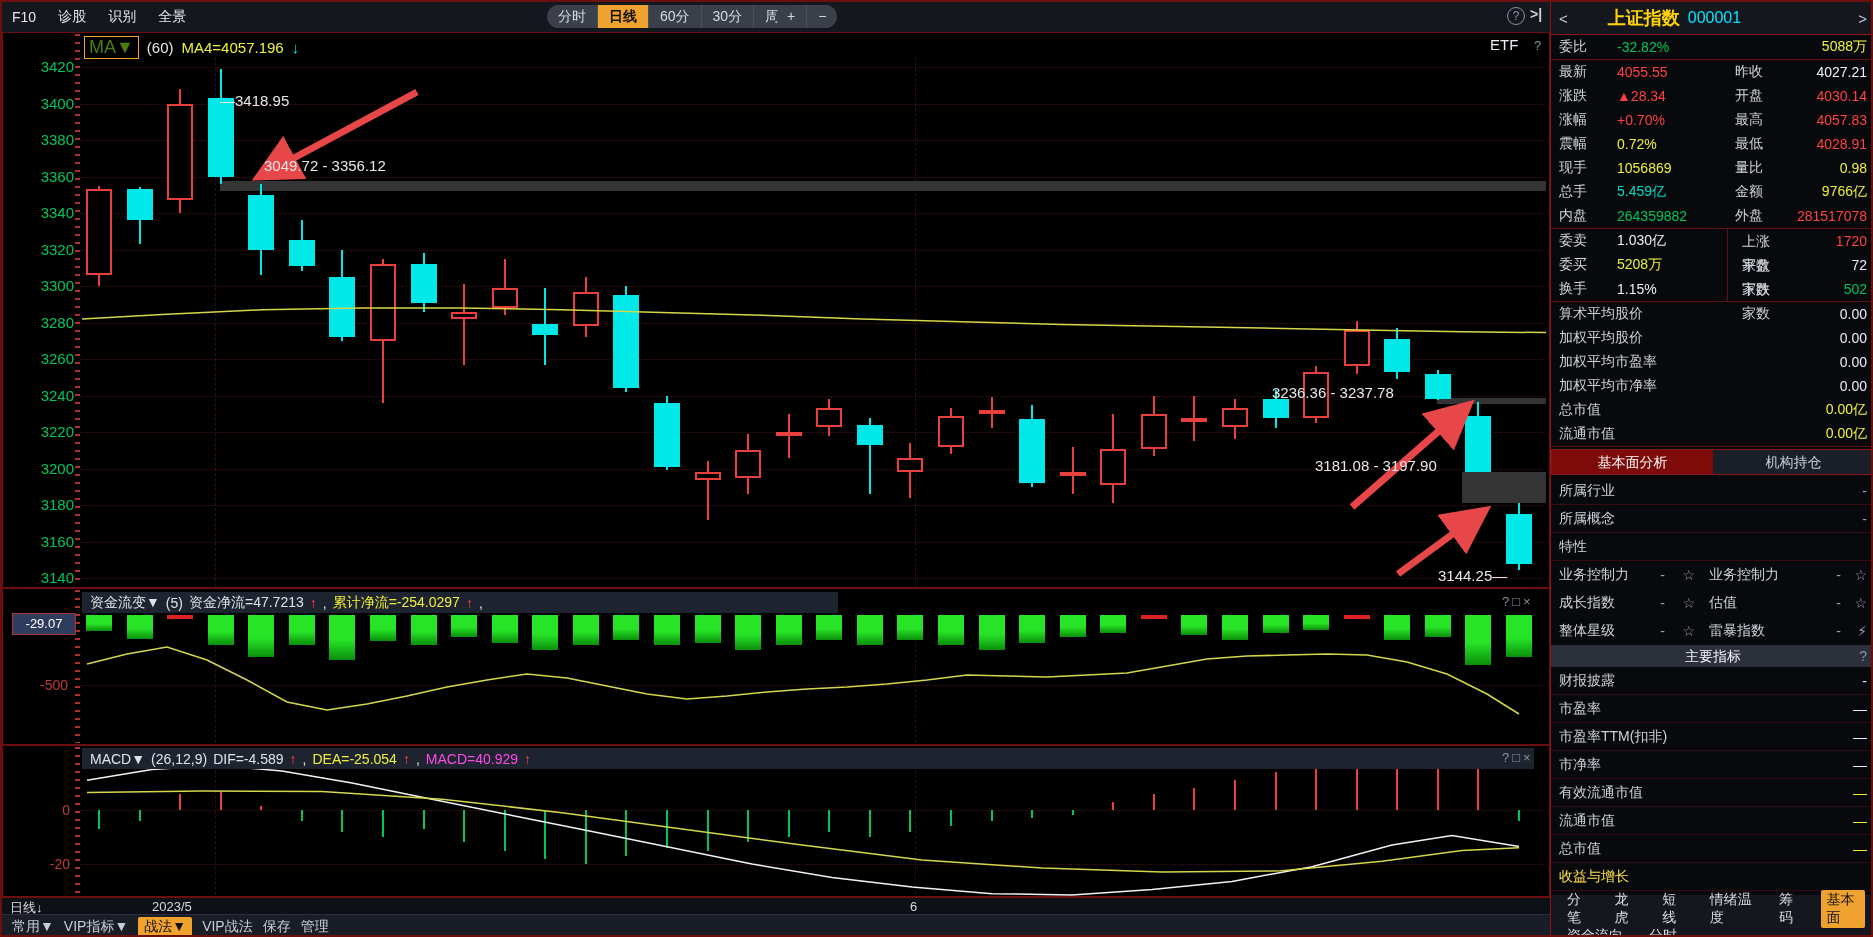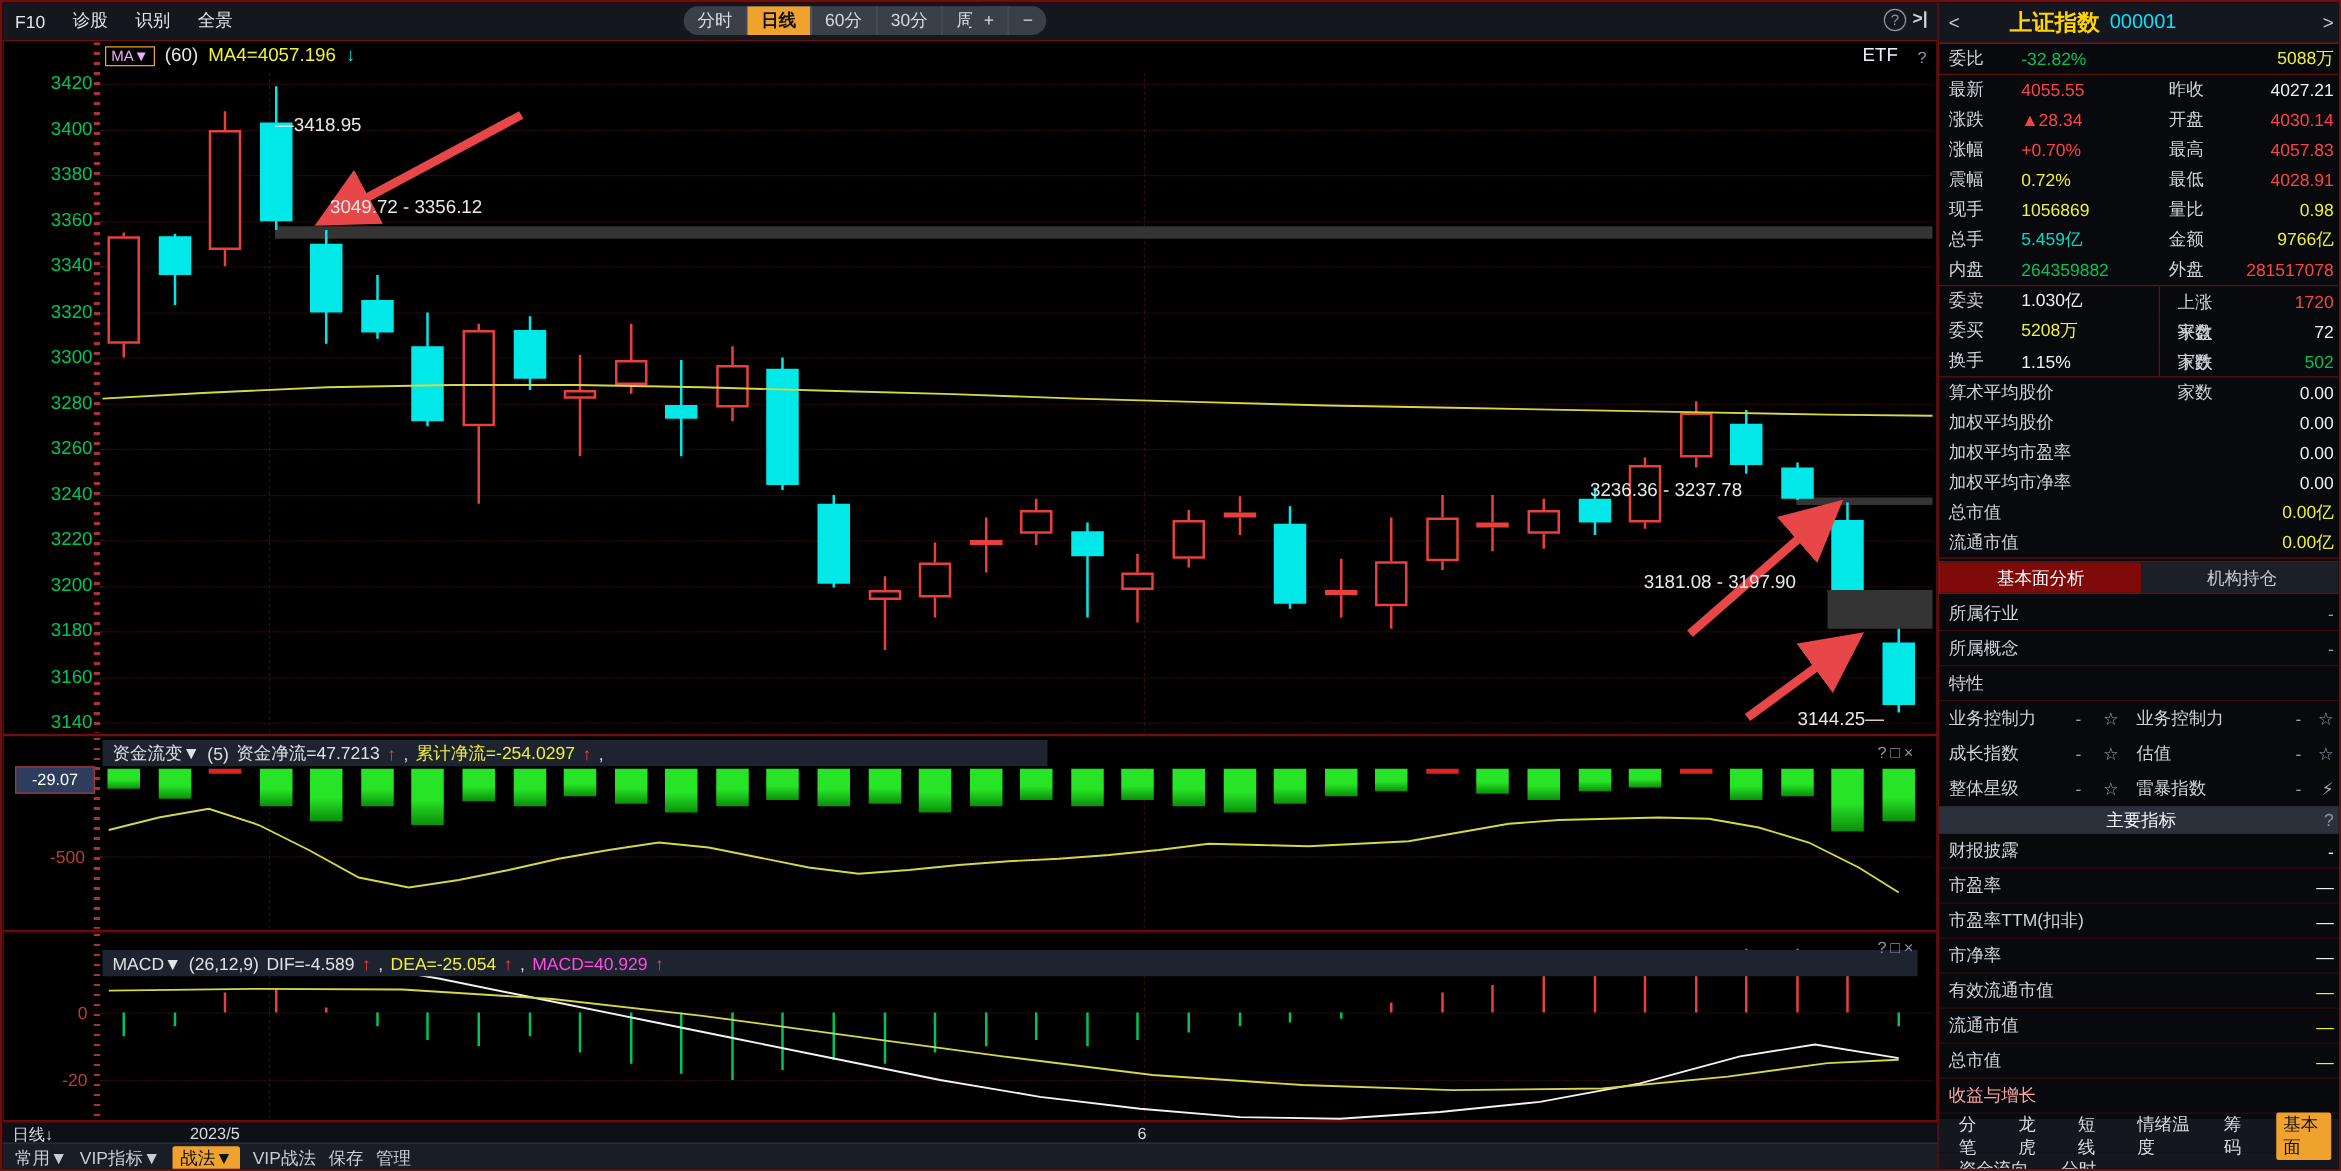--- a/index.html
+++ b/index.html
@@ -41,21 +41,21 @@
   .qrow{display:flex;align-items:center;height:24px;padding:0 8px;}
   .qrow .l{width:58px;color:#cfd2d8;}
   .qrow .lv{width:104px;text-align:left;}
   .qrow .rl{flex:1;padding-left:14px;color:#cfd2d8;}
   .qrow .rv{width:92px;text-align:right;}
   .sep{border-bottom:1px solid #5c1212;}
   .srow{display:flex;align-items:center;height:24px;padding:0 8px;}
   .srow .l{flex:1;}
   .srow .v{text-align:right;}
   .c-red{color:#ff4242;} .c-green{color:#00c35c;} .c-yellow{color:#f0f03a;} .c-white{color:#eceff3;}
-  .c-cyan{color:#00dcc8;} .c-orange{color:#fca5a5;} .c-gray{color:#9aa3ad;}
+  .c-cyan{color:#00dcc8;} .c-orange{color:#fde047;} .c-gray{color:#9aa3ad;}
   .sb-tabs{display:flex;border:1px solid #7e1a1a;height:24px;}
   .sb-tab{flex:1;text-align:center;line-height:24px;background:#1b1f28;color:#c8cdd4;cursor:pointer;}
   .sb-tab.active{background:#7e0a0a;color:#fff;}
   .inforow{display:flex;align-items:center;height:27px;padding:0 8px;border-bottom:1px solid rgba(120,20,20,.45);}
   .inforow .l{flex:1;} 
   .starrow{display:flex;align-items:center;height:28px;padding:0 8px;}
   #metrics-head{height:22px;background:#2b303b;color:#f2f4f6;text-align:center;line-height:22px;position:relative;}
   #metrics-head .q{position:absolute;right:8px;color:#8a93a0;}
   .sbot-tabs{display:flex;gap:14px;align-items:center;height:27px;padding:0 10px;background:#14171e;font-size:14px;color:#d8dbe0;}
   .sbot-tab{cursor:pointer;padding:1px 6px;}
@@ -99,42 +99,42 @@
 
   <div class="abs panel" style="left:0;top:30px;width:1548px;height:556px;"></div>
   <div class="abs panel" style="left:0;top:586px;width:1548px;height:157px;"></div>
   <div class="abs panel" style="left:0;top:743px;width:1548px;height:152px;"></div>
 
   <div class="abs axis-strip" style="left:73px;top:32px;height:552px;"></div>
   <div class="abs axis-strip" style="left:73px;top:588px;height:153px;"></div>
   <div class="abs axis-strip" style="left:73px;top:745px;height:148px;"></div>
 
   <div class="abs" style="left:82px;top:34px;z-index:6;display:flex;gap:8px;align-items:center;font-size:15px;">
-    <span style="border:1px solid #f0a22e;color:#f0abfc;padding:0 4px;font-size:12px;">MA▼</span>
+    <span style="border:1px solid #f0a22e;color:#4d7c0f;padding:0 4px;font-size:18px;">MA▼</span>
     <span style="color:#e8e8e8;">(60)</span>
     <span style="color:#f0f03a;">MA4=4057.196</span>
     <span style="color:#00e8e8;">↓</span>
   </div>
   <span class="abs" style="left:1488px;top:34px;color:#eceff3;font-size:15px;z-index:6;">ETF</span>
   <span class="abs" style="left:1532px;top:36px;color:#8a93a0;font-size:13px;z-index:6;">?</span>
 
   <div class="labelstrip" style="left:80px;top:590px;width:740px;">
     <span>资金流变▼</span>
     <span>(5)</span>
     <span>资金净流=47.7213</span>
       <span class="c-red">↑</span>
       <span>,</span>
     <span class="c-yellow">累计净流=-254.0297</span>
       <span class="c-red">↑</span>
       <span>,</span>
   </div>
   <div class="abs" style="left:10px;top:611px;width:62px;height:20px;background:#2e3c5e;border:1px solid #a33;color:#fff;font-size:13px;text-align:center;line-height:20px;z-index:6;">-29.07</div>
   <span class="panelctl" style="left:1500px;top:592px;">?□×</span>
 
-  <div class="labelstrip" style="left:80px;top:746px;width:1436px;margin-top:12px;">
+  <div class="labelstrip" style="left:80px;top:746px;width:1436px;">
     <span>MACD▼</span>
     <span>(26,12,9)</span>
     <span>DIF=-4.589</span>
       <span class="c-red">↑</span>
       <span>,</span>
     <span class="c-yellow">DEA=-25.054</span>
       <span class="c-red">↑</span>
       <span>,</span>
     <span style="color:#ff4ae8;">MACD=40.929</span>
       <span class="c-red">↑</span>

